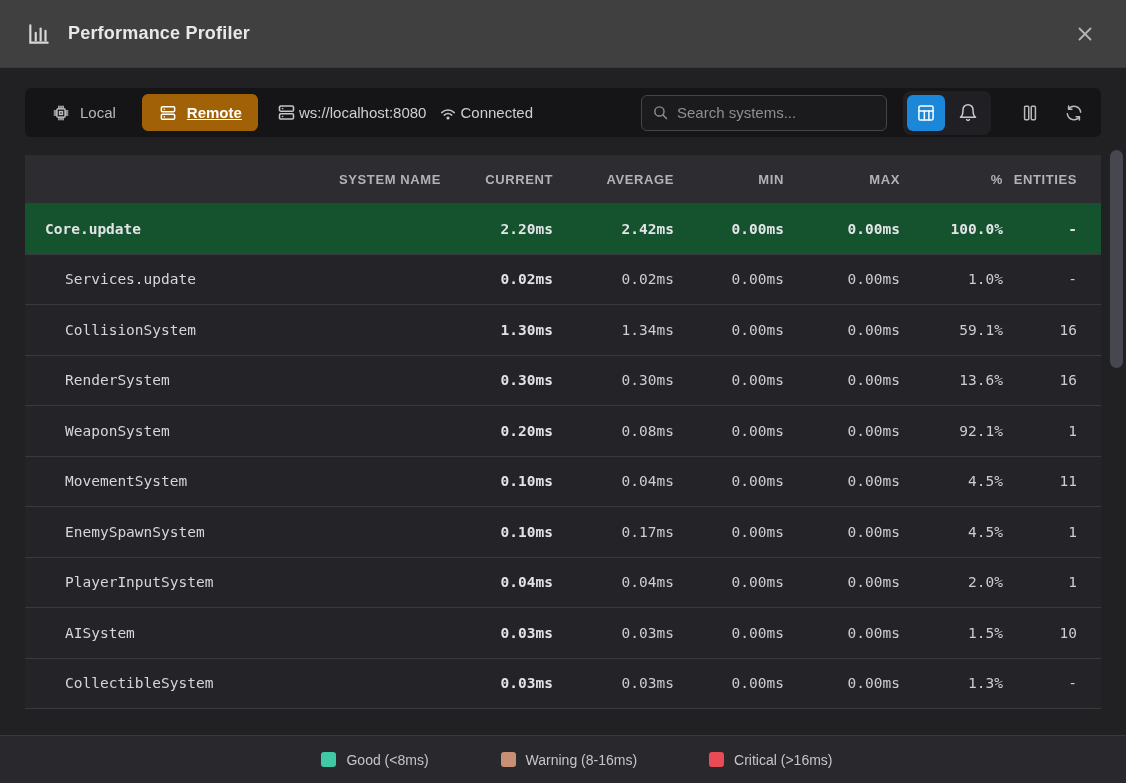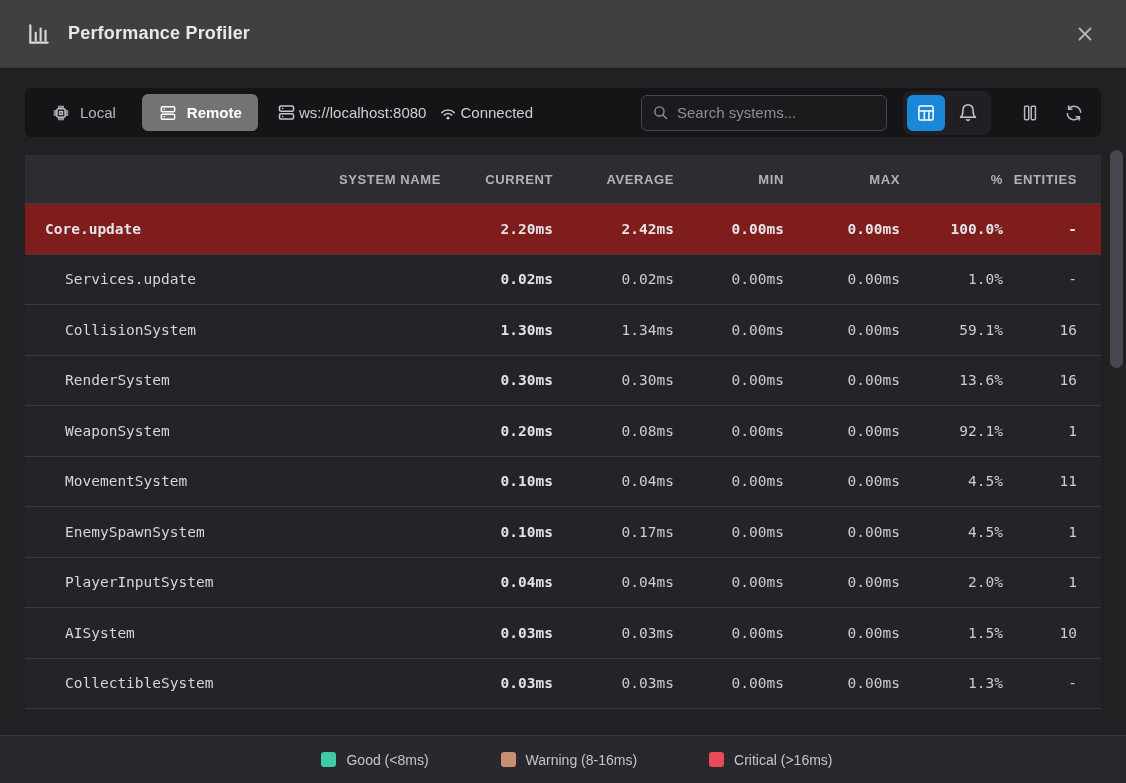--- a/index.html
+++ b/index.html
@@ -163,21 +163,21 @@
     height: 50.5px;
     display: flex;
     align-items: center;
     background: #242428;
     border-bottom: 1px solid #393940;
     font-family: "DejaVu Sans Mono", monospace;
     font-size: 14.5px;
     color: #cdcdd1;
     cursor: pointer;
   }
-  .row.selected { background: #7f1d1d; }
+  .row.selected { background: #14532d; }
   .row .col-name { color: #d6d6da; }
   .row.indent .col-name { padding-left: 40px; }
   .row .col-current { font-weight: bold; color: #e2e2e6; }
   .row.selected .col { font-weight: bold; color: #e4e4e8; }
 
   
   .scrollbar-thumb {
     position: absolute;
     right: 3px;
     top: 150px;
@@ -241,21 +241,21 @@
         <line x1="4" y1="9.5" x2="7" y2="9.5"></line>
           <line x1="4" y1="12" x2="7" y2="12"></line>
           <line x1="4" y1="14.5" x2="7" y2="14.5"></line>
         <line x1="17" y1="9.5" x2="20" y2="9.5"></line>
           <line x1="17" y1="12" x2="20" y2="12"></line>
           <line x1="17" y1="14.5" x2="20" y2="14.5"></line>
       </svg>
     </span>
     <span>Local</span>
   </button>
-  <button class="mode-btn active" style="background: #737373;">
+  <button class="mode-btn active" style="background: #a16207; text-decoration: underline;">
     <span>
       <svg width="20" height="20" viewBox="0 0 24 24" fill="none" stroke="currentColor" stroke-width="1.8" stroke-linecap="round">
         <rect x="4" y="4.5" width="16" height="6" rx="1.5"></rect>
         <rect x="4" y="13.5" width="16" height="6" rx="1.5"></rect>
         <line x1="7.5" y1="7.5" x2="7.6" y2="7.5"></line>
           <line x1="7.5" y1="16.5" x2="7.6" y2="16.5"></line>
       </svg>
     </span>
     <span>Remote</span>
   </button>

